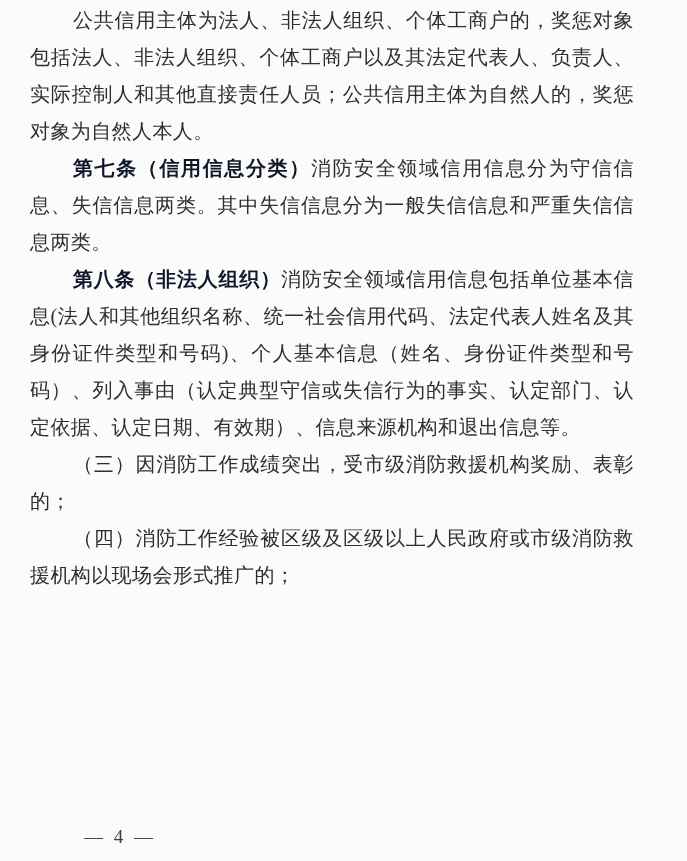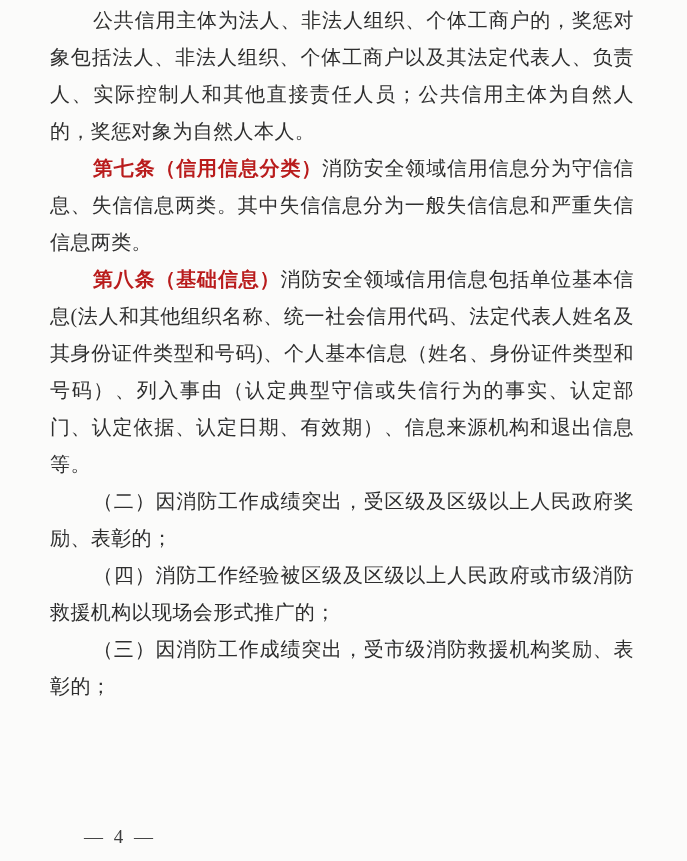--- a/index.html
+++ b/index.html
@@ -14,35 +14,35 @@
     overflow: hidden;
     font-family: "Liberation Serif", "DejaVu Serif", serif;
     color: #2e2e2e;
   }
   .page {
     position: absolute;
     top: 0;
     left: 0;
     right: 0;
     bottom: 0;
-    padding: 2px 53px 0 50px;
+    padding: 2px 53px 0 30px;
     box-sizing: border-box;
   }
   p.para {
     margin: 0;
     font-size: 20px;
     line-height: 37px;
     text-align: justify;
     text-indent: 2.15em;
     letter-spacing: 0.4px;
     word-break: break-all;
   }
   p.para .lead {
     font-weight: 700;
-    color: #b91c1c;
+    color: #0f172a;
     margin-top: 29px;
   }
   .footer {
     position: absolute;
     left: 84px;
     top: 826px;
     font-size: 19px;
     color: #3c3c3c;
     letter-spacing: 3px;
     white-space: nowrap;
@@ -50,25 +50,24 @@
 </style>
 </head>
 <body>
 
 <div class="page">
 
   <p class="para"><span class="lead"></span><span>公共信用主体为法人、非法人组织、个体工商户的，奖惩对象包括法人、非法人组织、个体工商户以及其法定代表人、负责人、实际控制人和其他直接责任人员；公共信用主体为自然人的，奖惩对象为自然人本人。</span></p>
 
   <p class="para"><span class="lead">第七条（信用信息分类）</span><span>消防安全领域信用信息分为守信信息、失信信息两类。其中失信信息分为一般失信信息和严重失信信息两类。</span></p>
 
-  <p class="para"><span class="lead">第八条（基础信息）</span><span>消防安全领域信用信息包括单位基本信息(法人和其他组织名称、统一社会信用代码、法定代表人姓名及其身份证件类型和号码)、个人基本信息（姓名、身份证件类型和号码）、列入事由（认定典型守信或失信行为的事实、认定部门、认定依据、认定日期、有效期）、信息来源机构和退出信息等。</span></p>
+  <p class="para"><span class="lead">第八条（非法人组织）</span><span>消防安全领域信用信息包括单位基本信息(法人和其他组织名称、统一社会信用代码、法定代表人姓名及其身份证件类型和号码)、个人基本信息（姓名、身份证件类型和号码）、列入事由（认定典型守信或失信行为的事实、认定部门、认定依据、认定日期、有效期）、信息来源机构和退出信息等。</span></p>
 
 
 
-  <p class="para"><span class="lead"></span><span>（二）因消防工作成绩突出，受区级及区级以上人民政府奖励、表彰的；</span></p>
+
+  <p class="para"><span class="lead"></span><span>（三）因消防工作成绩突出，受市级消防救援机构奖励、表彰的；</span></p>
 
   <p class="para"><span class="lead"></span><span>（四）消防工作经验被区级及区级以上人民政府或市级消防救援机构以现场会形式推广的；</span></p>
-
-  <p class="para"><span class="lead"></span><span>（三）因消防工作成绩突出，受市级消防救援机构奖励、表彰的；</span></p>
 
 </div>
 
 <div class="footer">— 4 —</div>
 
 </body></html>

